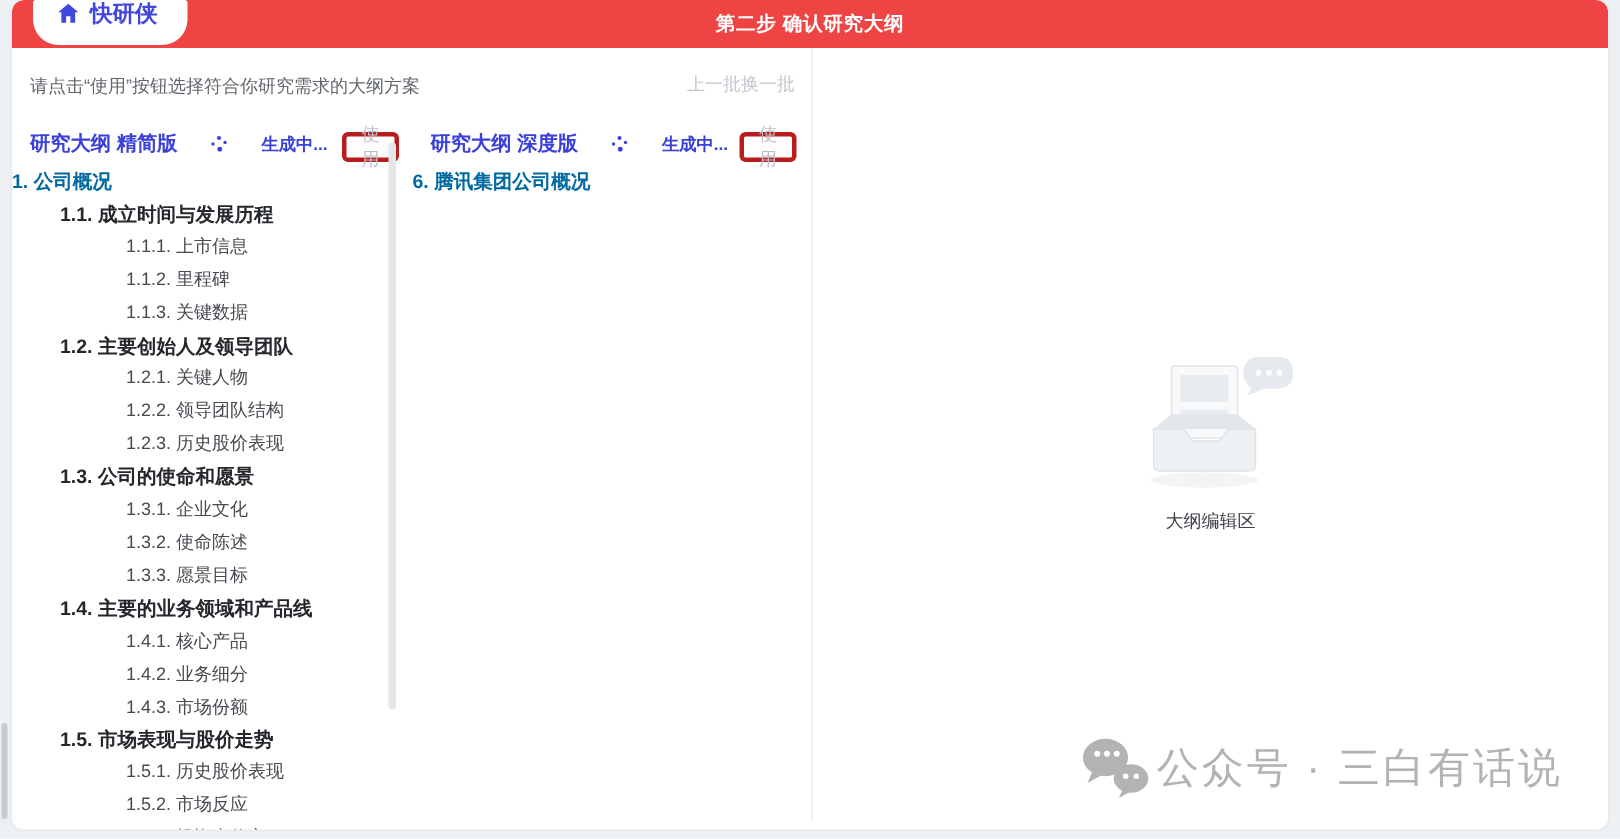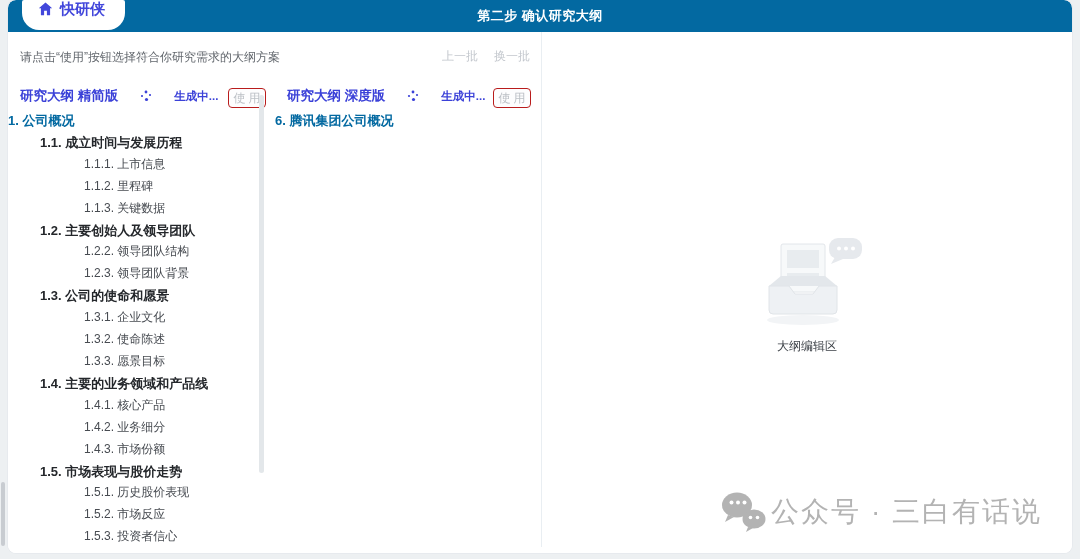--- a/index.html
+++ b/index.html
@@ -11,47 +11,47 @@
   }
   
   .app-card{
     position:absolute; left:8px; top:0; width:1064px; height:553px;
     background:#ffffff; border-radius:8px; overflow:hidden;
     box-shadow:0 0 0 1px #e7eaee;
   }
   
   .hdr{
     position:absolute; left:0; top:0; width:100%; height:32px;
-    background:#0369a1; border-radius:8px 8px 0 0;
+    background:#ef4444; border-radius:8px 8px 0 0;
     display:flex; align-items:center; justify-content:center;
   }
   .hdr-title{ color:#ffffff; font-size:13px; font-weight:bold; letter-spacing:.5px; }
   .logo-pill{
     position:absolute; left:14px; top:0; height:30px; padding:0 20px 12px 16px;
     background:#ffffff; border-radius:2px 2px 17px 17px;
     display:flex; align-items:center; gap:7px; z-index:5;
   }
   .logo-text{ color:#4247db; font-size:15px; font-weight:bold; }
   
   .panel-left{ position:absolute; left:0; top:32px; width:533px; bottom:0; background:#fff; }
   .instruction{
     position:absolute; left:12px; top:17px; font-size:12px; color:#62676d; white-space:nowrap;
   }
   .pagination{
-    position:absolute; right:11px; top:16px; display:flex; gap:16px;
+    position:absolute; right:11px; top:16px; display:flex; 
   }
   .pg-btn{ font-size:12px; color:#c3c7cd; cursor:pointer; }
   .col-header{ position:absolute; top:55px; display:flex; align-items:center; gap:22px; white-space:nowrap; }
   .col-header.c1{ left:12px; }
   .col-header.c2{ left:279px; }
   .col-title{ font-size:13.5px; font-weight:bold; color:#3b41d8; }
   .col-status{ font-size:11.5px; font-weight:bold; color:#3b41d8; }
   .use-btn{
     position:absolute; top:56px; width:38px; height:20px;
-    border:1px solid #b91c1c; border-radius:4px; background:#fdfdfe;
+    border:3px solid #b91c1c; border-radius:4px; background:#fdfdfe;
     font-size:12px; color:#bcc0c6; letter-spacing:3px; padding-left:3px;
     display:flex; align-items:center; justify-content:center; cursor:pointer;
     font-family:inherit;
   }
   .use-btn.b1{ left:220px; }
   .use-btn.b2{ left:485px; }
   .o-list{ position:absolute; top:78px; width:255px; }
   .o-list.l1{ left:0; }
   .o-list.l2{ left:267px; }
   .o-item{ line-height:21.9px; white-space:nowrap; }
@@ -131,22 +131,23 @@
     </div>
     <button class="use-btn b2">使用</button>
 
     <div class="o-list l1">
         <div class="o-item lvl1">1. 公司概况</div>
         <div class="o-item lvl2">1.1. 成立时间与发展历程</div>
         <div class="o-item lvl3">1.1.1. 上市信息</div>
         <div class="o-item lvl3">1.1.2. 里程碑</div>
         <div class="o-item lvl3">1.1.3. 关键数据</div>
         <div class="o-item lvl2">1.2. 主要创始人及领导团队</div>
+        <div class="o-item lvl3">1.2.1. 关键人物</div>
         <div class="o-item lvl3">1.2.2. 领导团队结构</div>
-        <div class="o-item lvl3">1.2.3. 领导团队背景</div>
+        <div class="o-item lvl3">1.2.3. 历史股价表现</div>
         <div class="o-item lvl2">1.3. 公司的使命和愿景</div>
         <div class="o-item lvl3">1.3.1. 企业文化</div>
         <div class="o-item lvl3">1.3.2. 使命陈述</div>
         <div class="o-item lvl3">1.3.3. 愿景目标</div>
         <div class="o-item lvl2">1.4. 主要的业务领域和产品线</div>
         <div class="o-item lvl3">1.4.1. 核心产品</div>
         <div class="o-item lvl3">1.4.2. 业务细分</div>
         <div class="o-item lvl3">1.4.3. 市场份额</div>
         <div class="o-item lvl2">1.5. 市场表现与股价走势</div>
         <div class="o-item lvl3">1.5.1. 历史股价表现</div>

